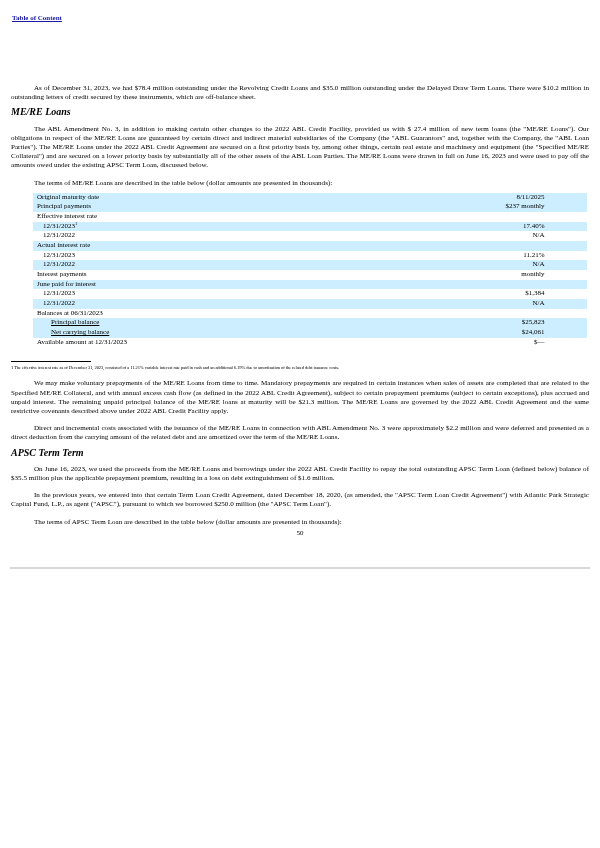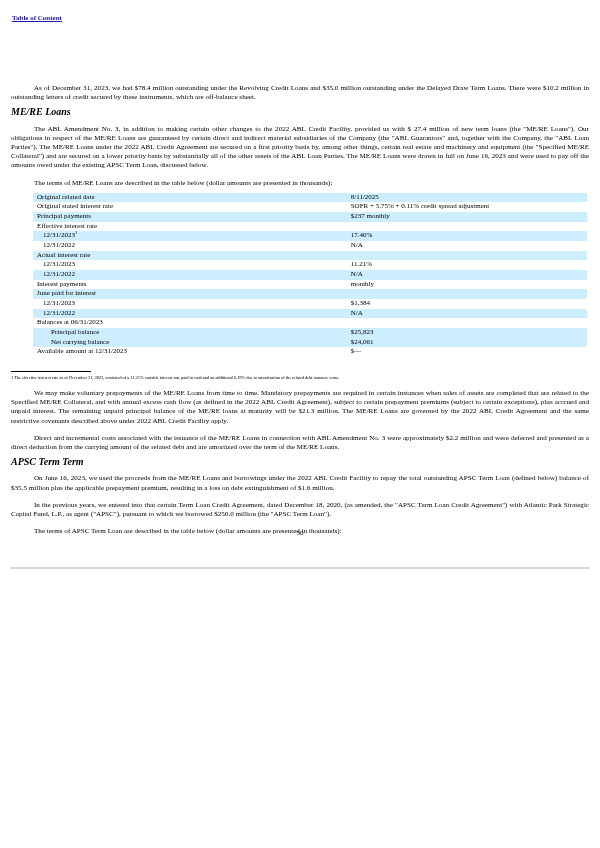--- a/index.html
+++ b/index.html
@@ -15,22 +15,22 @@
     p { margin: 8px 0 5px 0; text-align: justify; }
     p.indent { text-indent: 23px; }
     .heading { font-weight: bold; font-style: italic; margin: 4px 0 5px 0; font-size: 10px; }
     table.terms {
       width: 554px; margin: 3px 0 0 22px; border-collapse: collapse; font-size: 7px;
     }
     table.terms td { padding: 0; height: 9.65px; line-height: 9.65px; }
     table.terms tr.shade td { background: #cceeff; }
     td.lbl { width: 310px; padding-left: 4px !important; }
     td.lbl.l1 { padding-left: 10px !important; }
-    td.lbl.l2 { padding-left: 18px !important; }
-    td.val { text-align: left; width: 200px; }
+    td.lbl.l2 { padding-left: 18px !important; text-decoration: underline; }
+    td.val { text-align: right; width: 200px; }
     td.pad { width: 44px; }
     sup { font-size: 4.5px; vertical-align: 3px; line-height: 0; }
     .fn-rule { width: 80px; border-top: 0.7px solid #000; margin: 14px 0 3px 0; }
     .footnote { font-size: 4.6px; line-height: 6px; margin-bottom: 4px; white-space: nowrap; letter-spacing: -0.1px; }
     .pagenum { position: absolute; left: 0; width: 600px; top: 529px; text-align: center; font-size: 7px; }
     .sep { position: absolute; left: 10px; width: 580px; top: 567px; height: 2px; background: #d8d8d8; }
   </style>
 </head>
 <body>
 
@@ -38,27 +38,22 @@
 
 <div class="page">
   <p class="indent">As of December 31, 2023, we had $78.4 million outstanding under the Revolving Credit Loans and $35.0 million outstanding under the Delayed Draw Term Loans. There were $10.2 million in outstanding letters of credit secured by these instruments, which are off-balance sheet.</p>
   <div class="heading">ME/RE Loans</div>
   <p class="indent">The ABL Amendment No. 3, in addition to making certain other changes to the 2022 ABL Credit Facility, provided us with $ 27.4 million of new term loans (the "ME/RE Loans"). Our obligations in respect of the ME/RE Loans are guaranteed by certain direct and indirect material subsidiaries of the Company (the "ABL Guarantors" and, together with the Company, the "ABL Loan Parties"). The ME/RE Loans under the 2022 ABL Credit Agreement are secured on a first priority basis by, among other things, certain real estate and machinery and equipment (the "Specified ME/RE Collateral") and are secured on a lower priority basis by substantially all of the other assets of the ABL Loan Parties. The ME/RE Loans were drawn in full on June 16, 2023 and were used to pay off the amounts owed under the existing APSC Term Loan, discussed below.</p>
   <p class="indent">The terms of ME/RE Loans are described in the table below (dollar amounts are presented in thousands):</p>
 
   <table class="terms">
     <tbody id="terms-body">
         <tr class="shade">
-          <td class="lbl"><span>Original related date</span></td>
+          <td class="lbl"><span>Original maturity date</span></td>
           <td class="val">8/11/2025</td>
-          <td class="pad"></td>
-        </tr>
-        <tr>
-          <td class="lbl"><span>Original stated interest rate</span></td>
-          <td class="val">SOFR + 5.75% + 0.11% credit spread adjustment</td>
           <td class="pad"></td>
         </tr>
         <tr class="shade">
           <td class="lbl"><span>Principal payments</span></td>
           <td class="val">$237 monthly</td>
           <td class="pad"></td>
         </tr>
         <tr>
           <td class="lbl"><span>Effective interest rate</span></td>
           <td class="val"></td>

